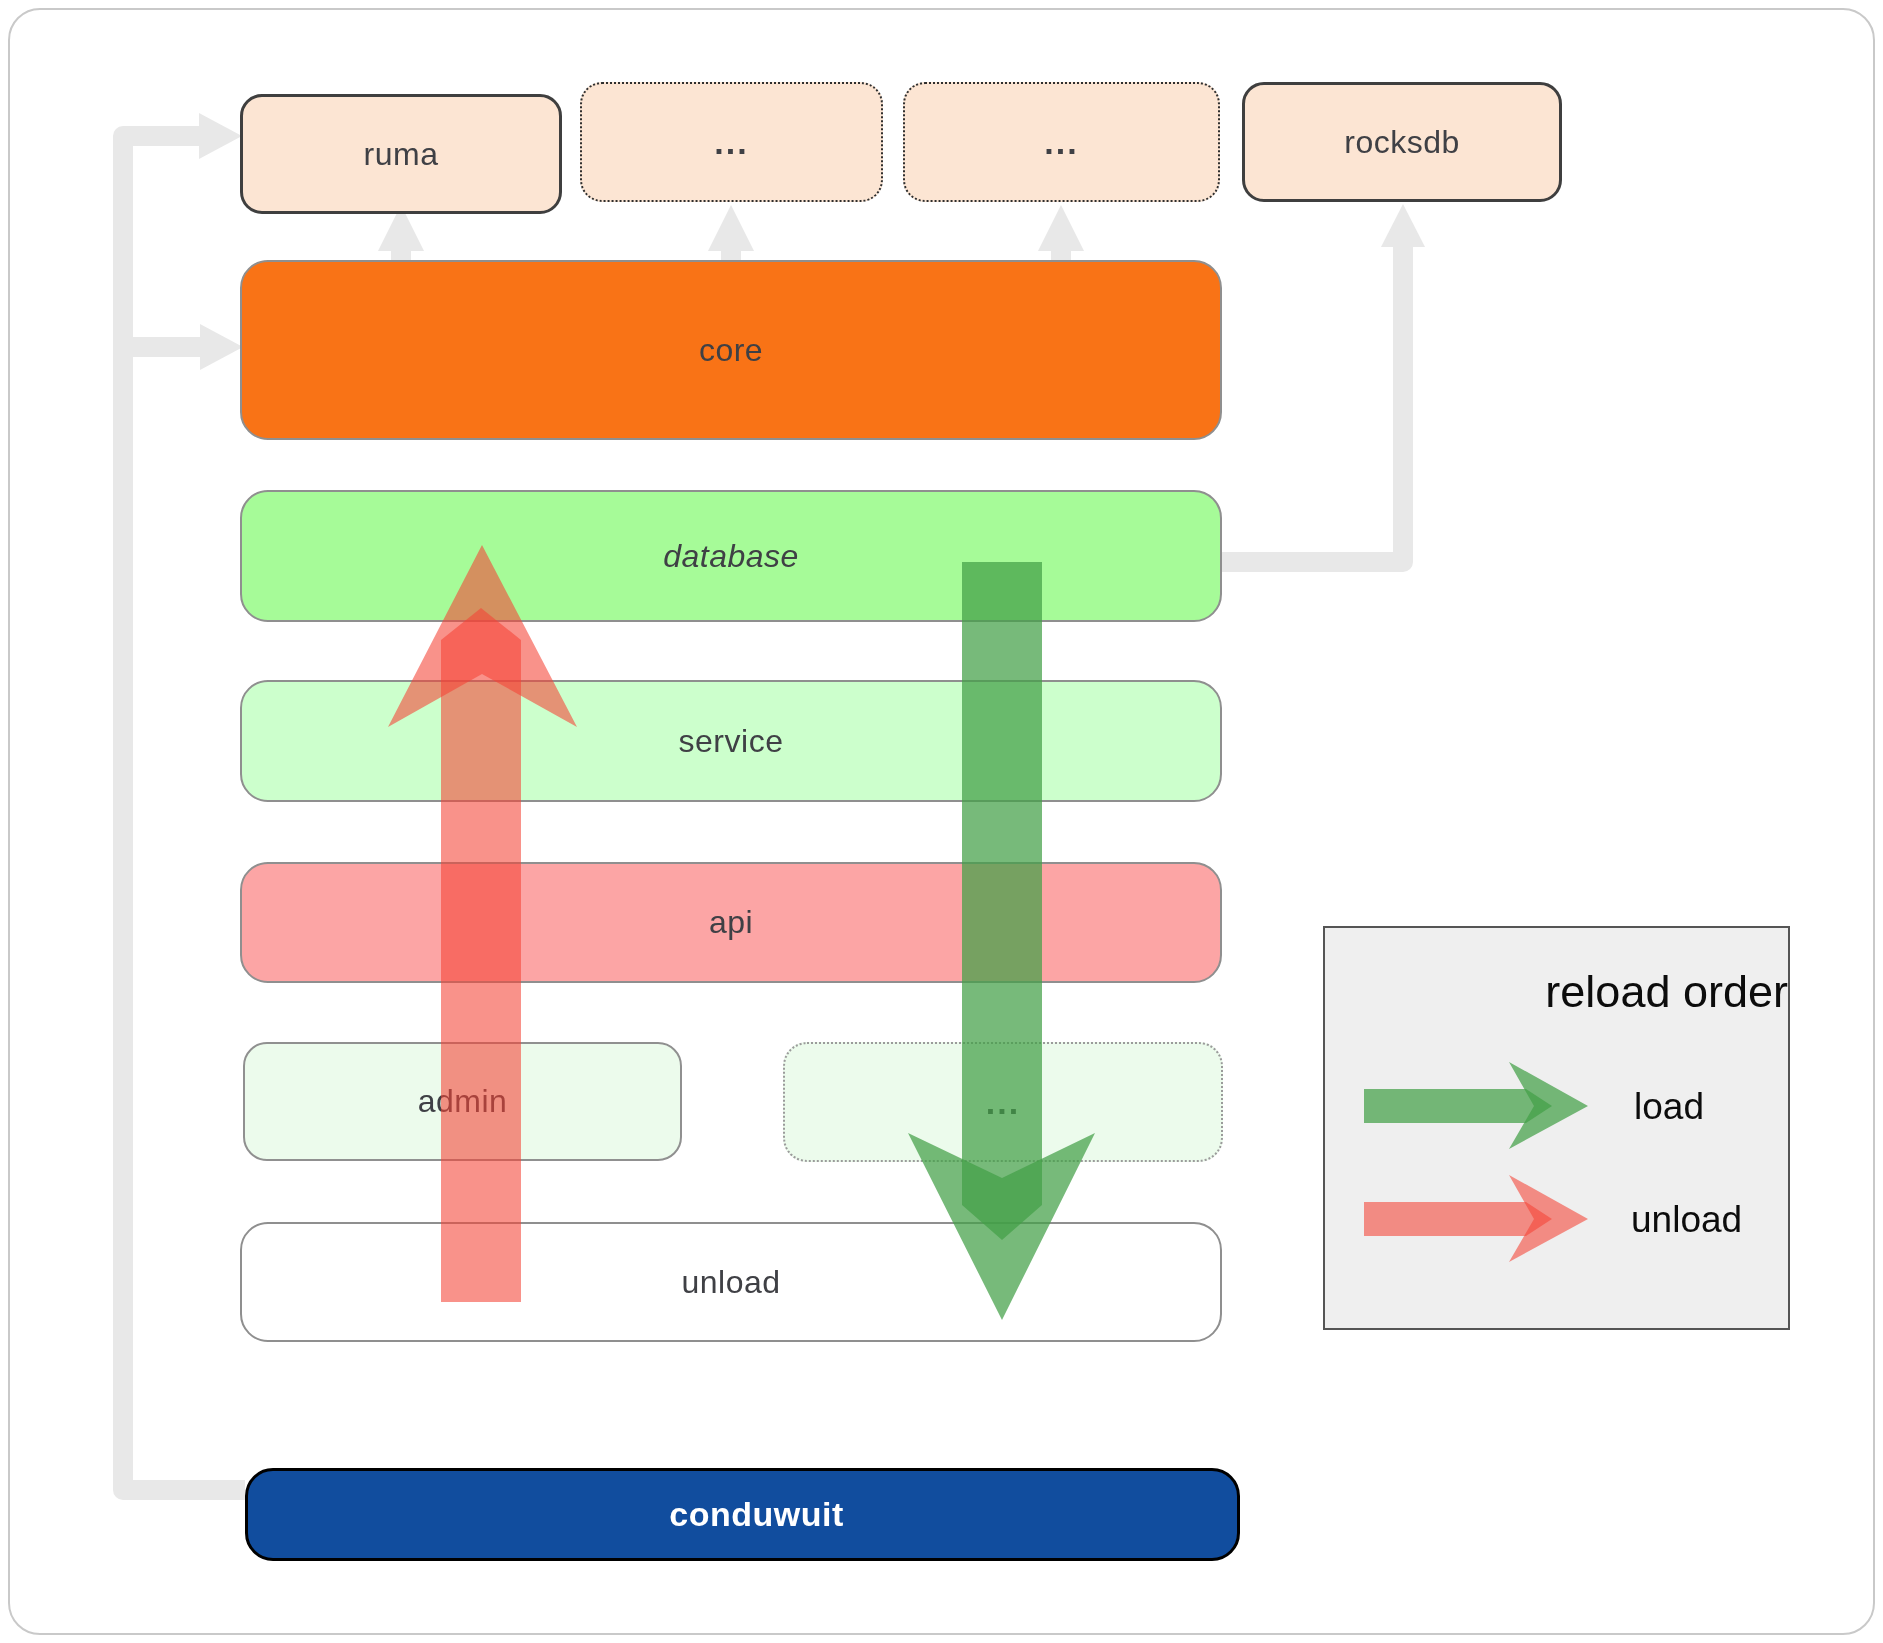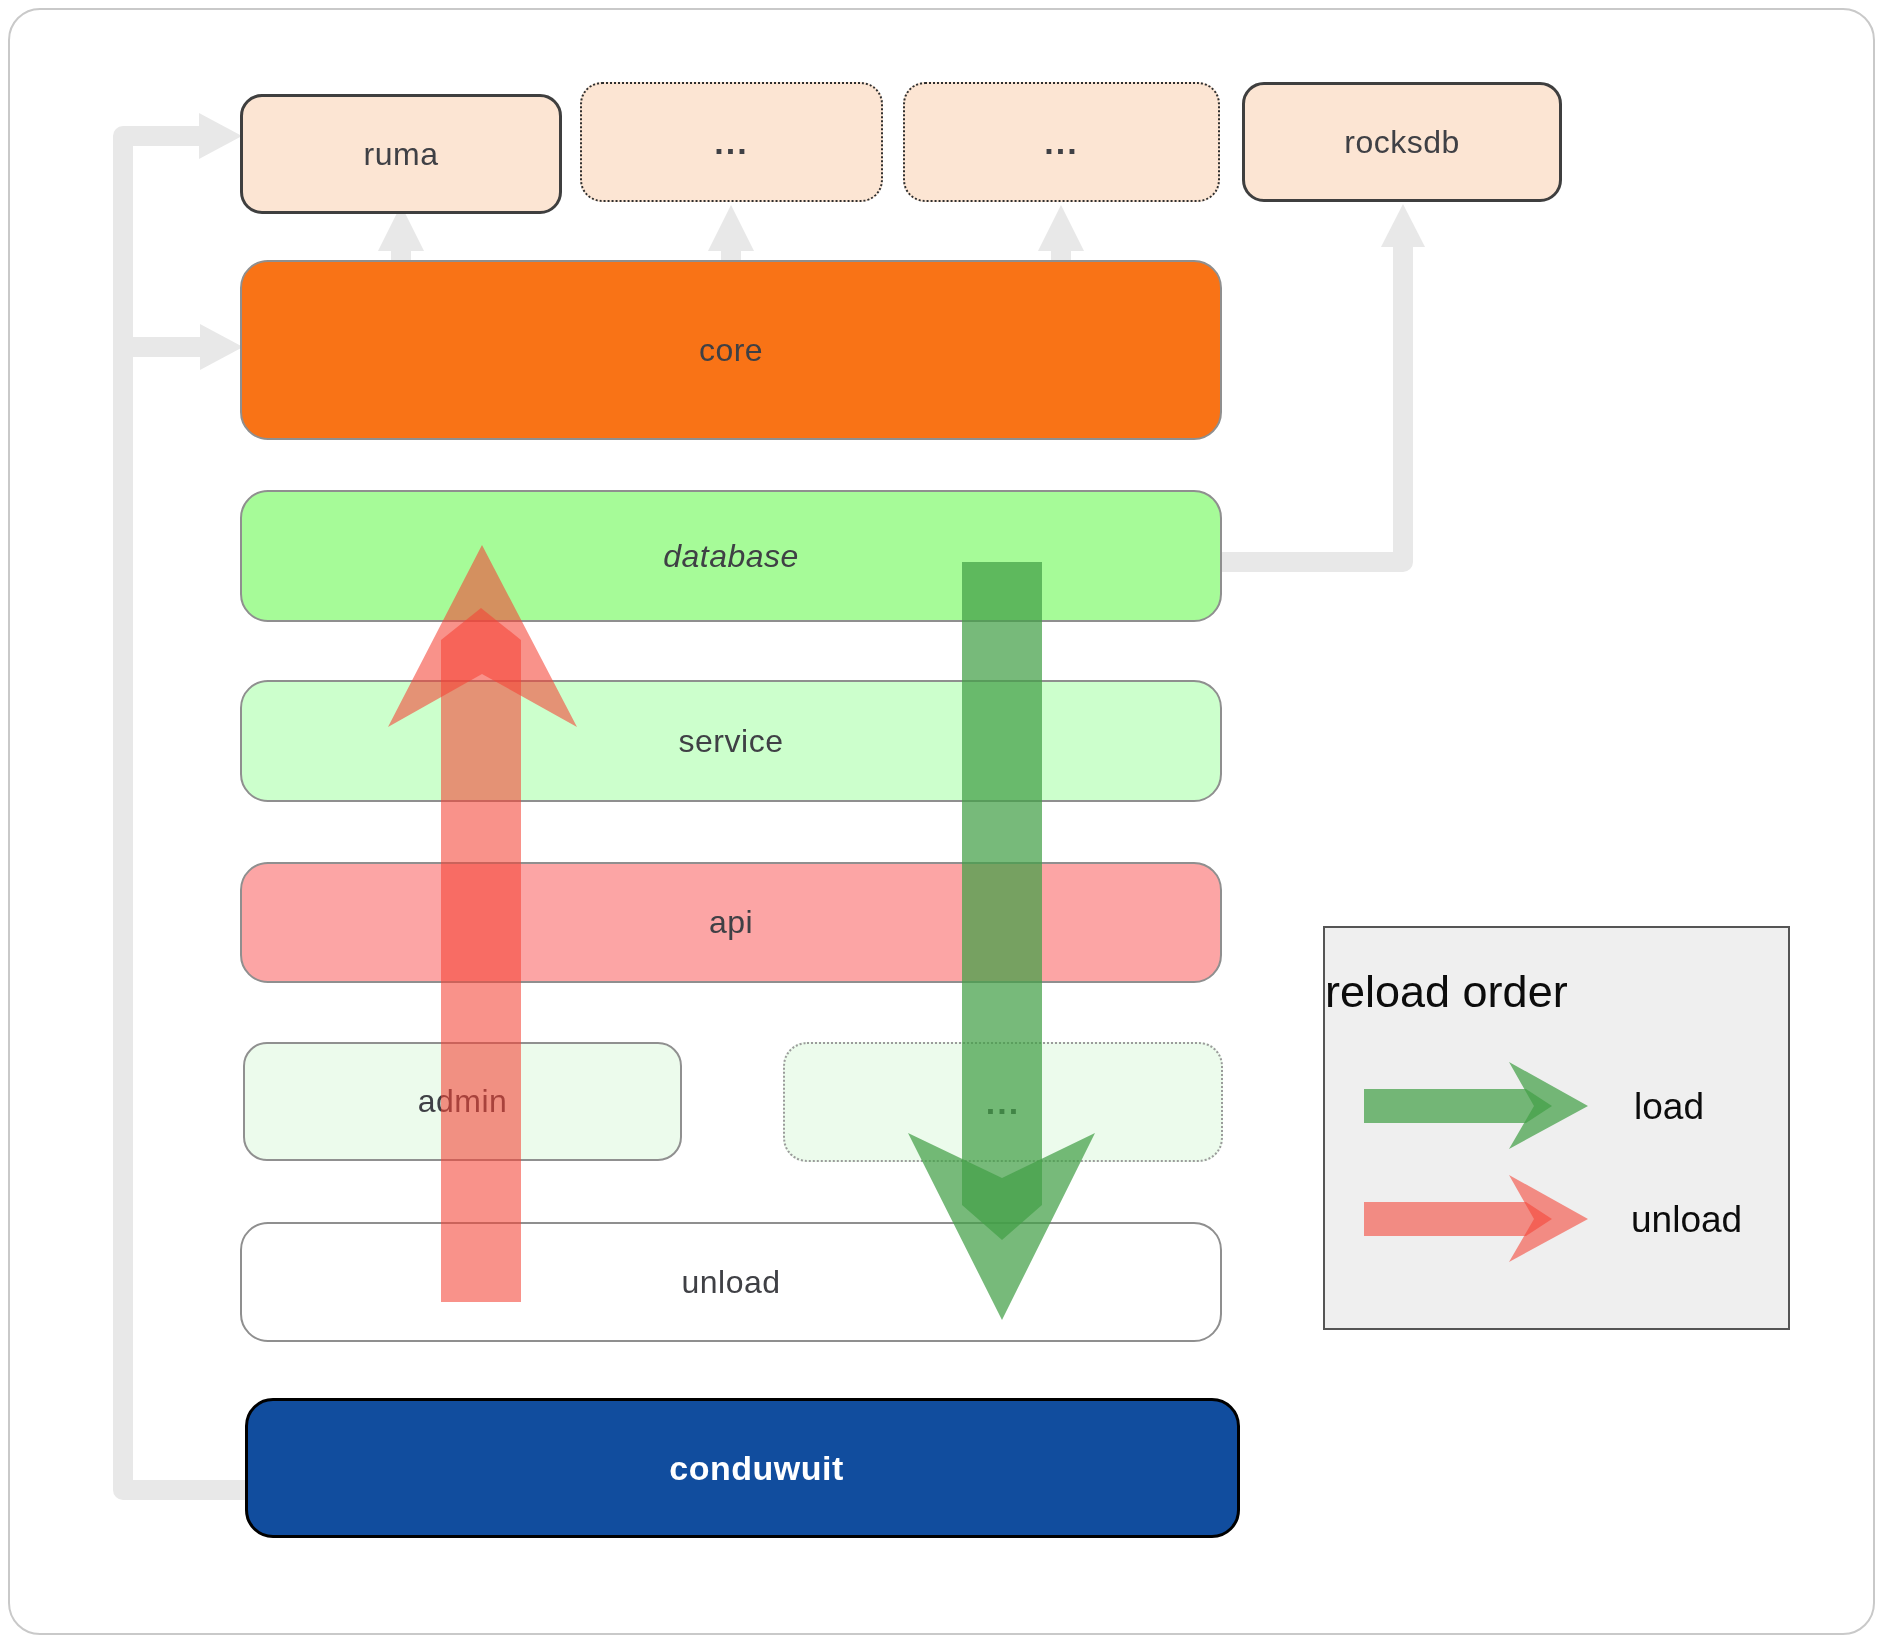--- a/index.html
+++ b/index.html
@@ -27,21 +27,21 @@
   .admin{background:#ecfbec;border:2px solid #909090;border-radius:24px;text-align:right;}
   .admin-dotted{background:#ecfbec;border:2px dotted #9b9b9b;border-radius:24px;}
   .router{background:#ffffff;border:2px solid #8f8f8f;border-radius:28px;}
   .conduwuit{background:#114d9e;border:3px solid #000000;border-radius:28px;
     color:#ffffff;font-weight:700;font-size:34px;}
   .legend{
     position:absolute;left:1323px;top:926px;width:467px;height:404px;
     background:#efefef;border:2.5px solid #555555;box-sizing:border-box;z-index:2;
   }
   .legend-title{
-    position:absolute;left:0;top:38px;width:100%;text-align:left;
+    position:absolute;left:0;top:38px;width:100%;text-align:right;
     font-size:45px;color:#0c0c0c;
   }
   .legend-label{
     position:absolute;font-size:37px;color:#0c0c0c;
   }
   .legend-label.load{left:309px;top:158px;}
   .legend-label.unload{left:306px;top:271px;}
 </style>
 </head>
 <body>
@@ -104,21 +104,21 @@
     <span>admin</span>
   </div>
   <div class="box admin-dotted" style="left:783px;top:1042px;width:440px;height:120px;">
     <span class="dots">...</span>
   </div>
 
   <div class="box router" style="left:240px;top:1222px;width:982px;height:120px;">
     <span>unload</span>
   </div>
 
-  <div class="box conduwuit" style="left:245px;top:1398px;width:995px;height:140px;padding-left:28px;">
+  <div class="box conduwuit" style="left:245px;top:1468px;width:995px;height:93px;padding-left:28px;">
     <span>conduwuit</span>
   </div>
 
   <svg class="layer" style="z-index:3" viewBox="0 0 1883 1643">
 
     <g fill-opacity="0.58">
       <rect x="441" y="640" width="80" height="662" fill="#f44336"></rect>
       <polygon points="441,640 521,640 481,608" fill="#f44336"></polygon>
       <polygon points="482,545 577,727 482,674 388,727" fill="#f44336"></polygon>
     </g>

